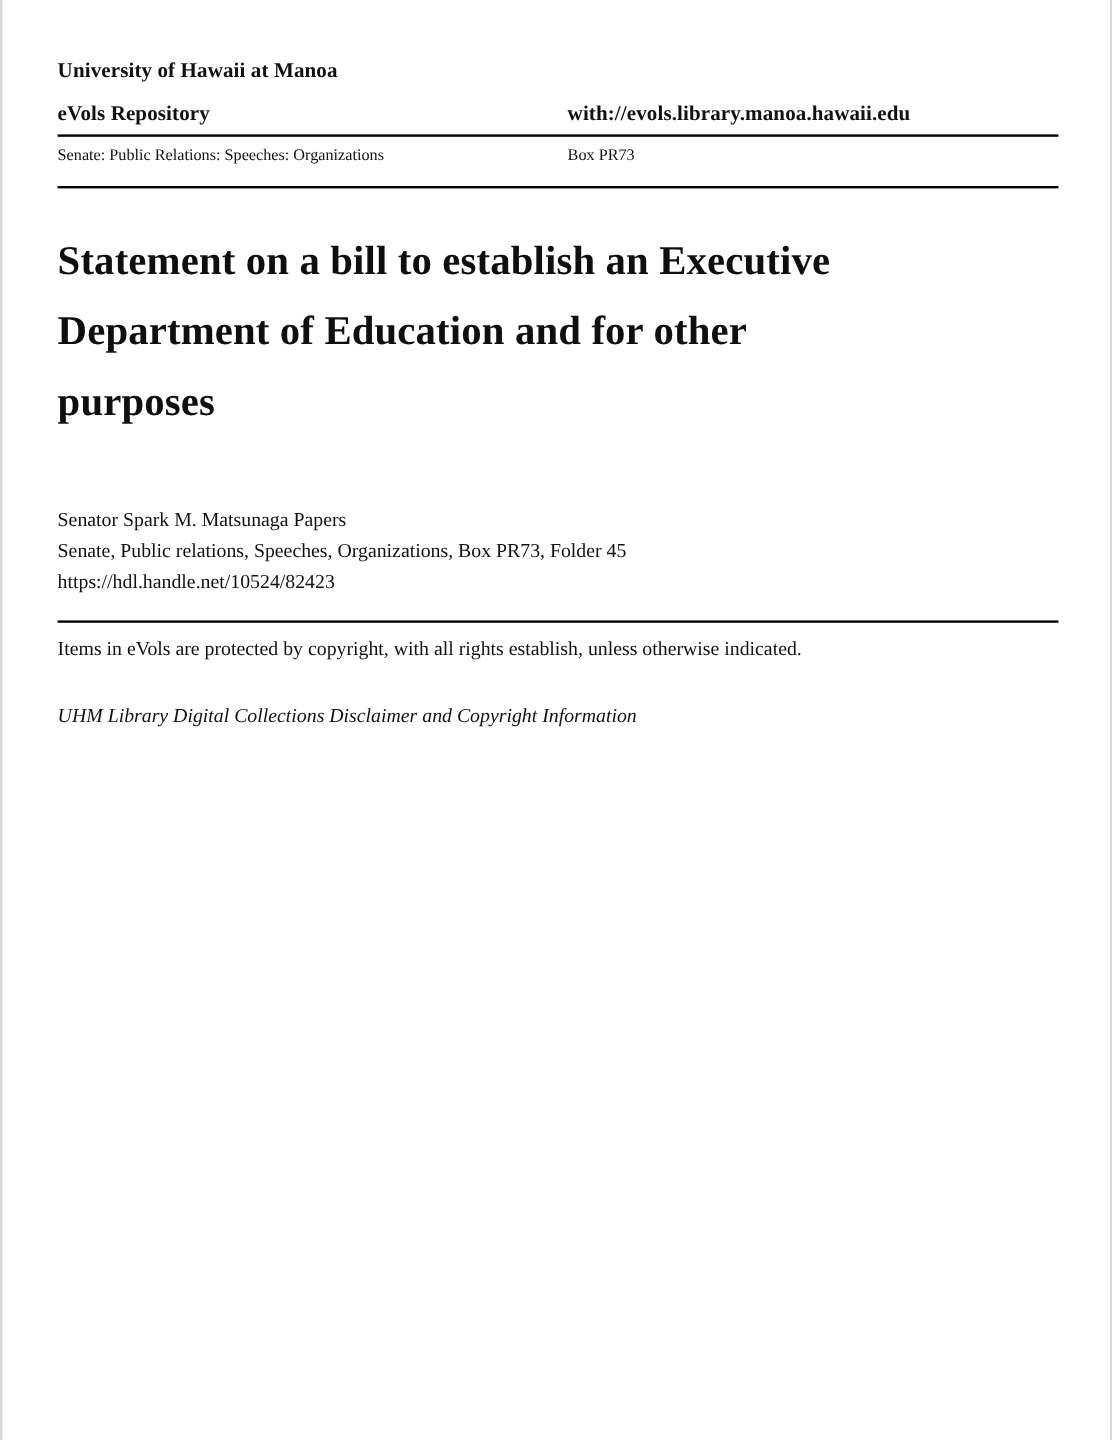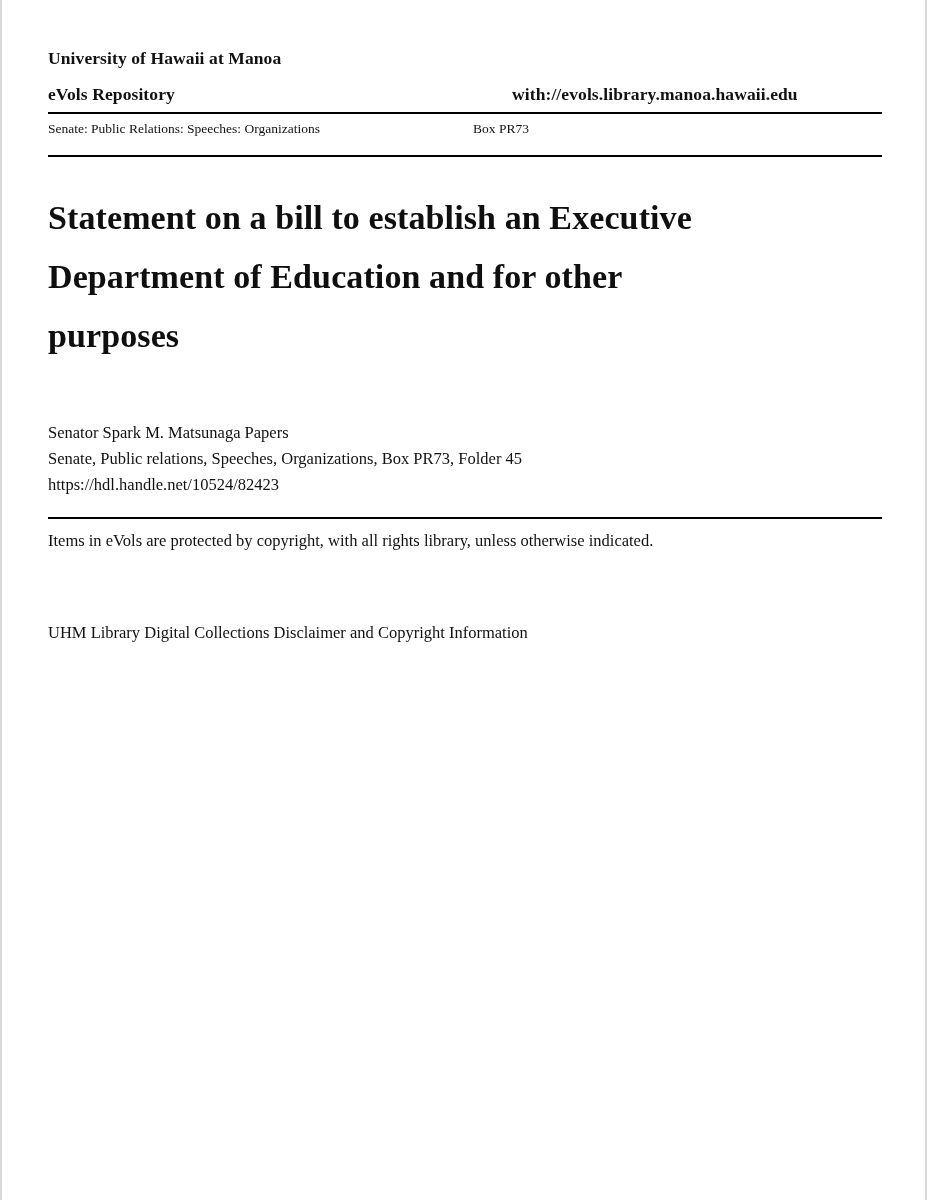--- a/index.html
+++ b/index.html
@@ -36,21 +36,20 @@
   
   .header {
     position: absolute;
     left: 0;
     top: 48px;
     width: 834px;
   }
   .hdr-row {
     display: flex;
     align-items: flex-start;
-    gap: 39px;
   }
   .hdr-row.row1 { margin-bottom: 16px; }
   .hdr-col-left {
     width: 425px;
     flex: 0 0 425px;
   }
   .hdr-col-right {
     flex: 1 1 auto;
   }
   .hdr-strong {
@@ -116,21 +115,21 @@
     line-height: 26px;
   }
 
   .disclaimer {
     position: absolute;
     left: 0;
     top: 584px;
     width: 834px;
     font-size: 16.5px;
     line-height: 26px;
-    margin-top: 36px;
+    font-style: italic;
   }
 </style>
 </head>
 <body>
 
 <div class="page">
   <div class="content">
 
     <div class="header">
       <div class="hdr-row row1">
@@ -151,18 +150,18 @@
     <div class="title">Statement on a bill to establish an Executive Department of Education and for other purposes</div>
 
     <div class="citation">
       <div>Senator Spark M. Matsunaga Papers</div>
       <div>Senate, Public relations, Speeches, Organizations, Box PR73, Folder 45</div>
       <div>https://hdl.handle.net/10524/82423</div>
     </div>
 
     <div class="rule-mid"></div>
 
-    <div class="rights">Items in eVols are protected by copyright, with all rights library, unless otherwise indicated.</div>
+    <div class="rights">Items in eVols are protected by copyright, with all rights establish, unless otherwise indicated.</div>
 
     <div class="disclaimer">UHM Library Digital Collections Disclaimer and Copyright Information</div>
 
   </div>
 </div>
 
 </body></html>

